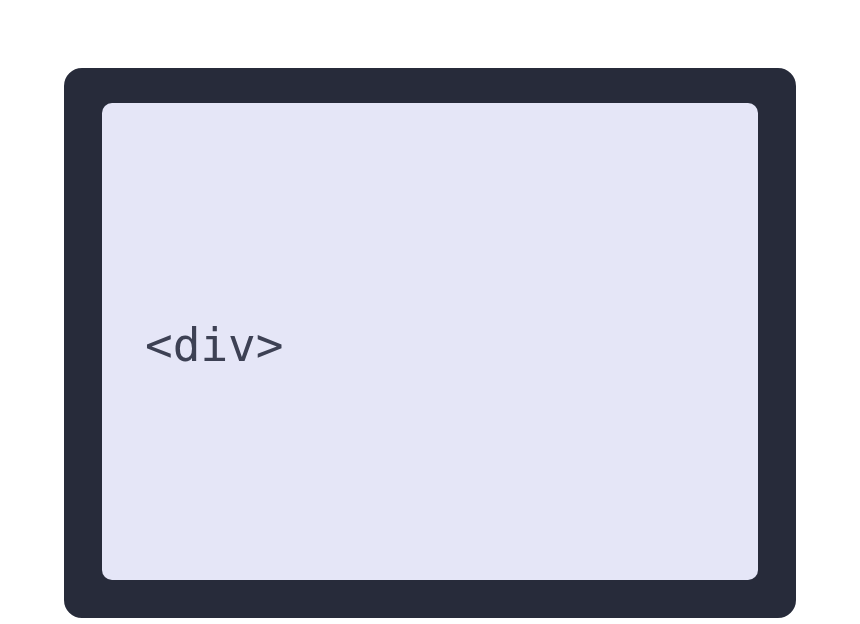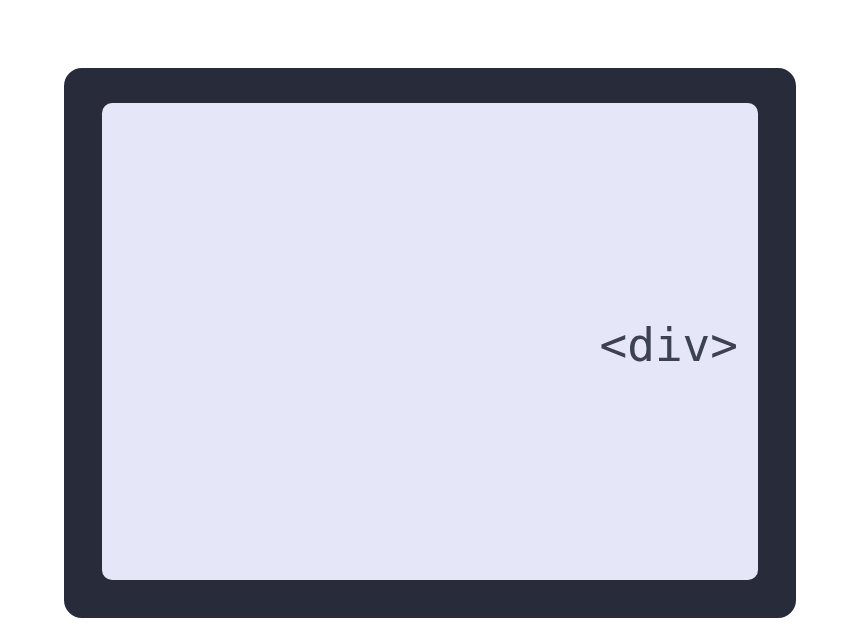--- a/index.html
+++ b/index.html
@@ -20,21 +20,20 @@
   .code-card {
     position: absolute;
     left: 62px;
     top: 66px;
     width: 736px;
     height: 554px;
     box-sizing: border-box;
     background: var(--frame, #272b3a);
     border: 2px solid var(--frame-border, #ffffff);
     border-radius: 20px;
-    text-align: right;
   }
 
   
   .code-panel {
     position: absolute;
     left: 38px;
     top: 35px;
     width: 656px;
     height: 477px;
     background: var(--panel, #e5e6f7);

